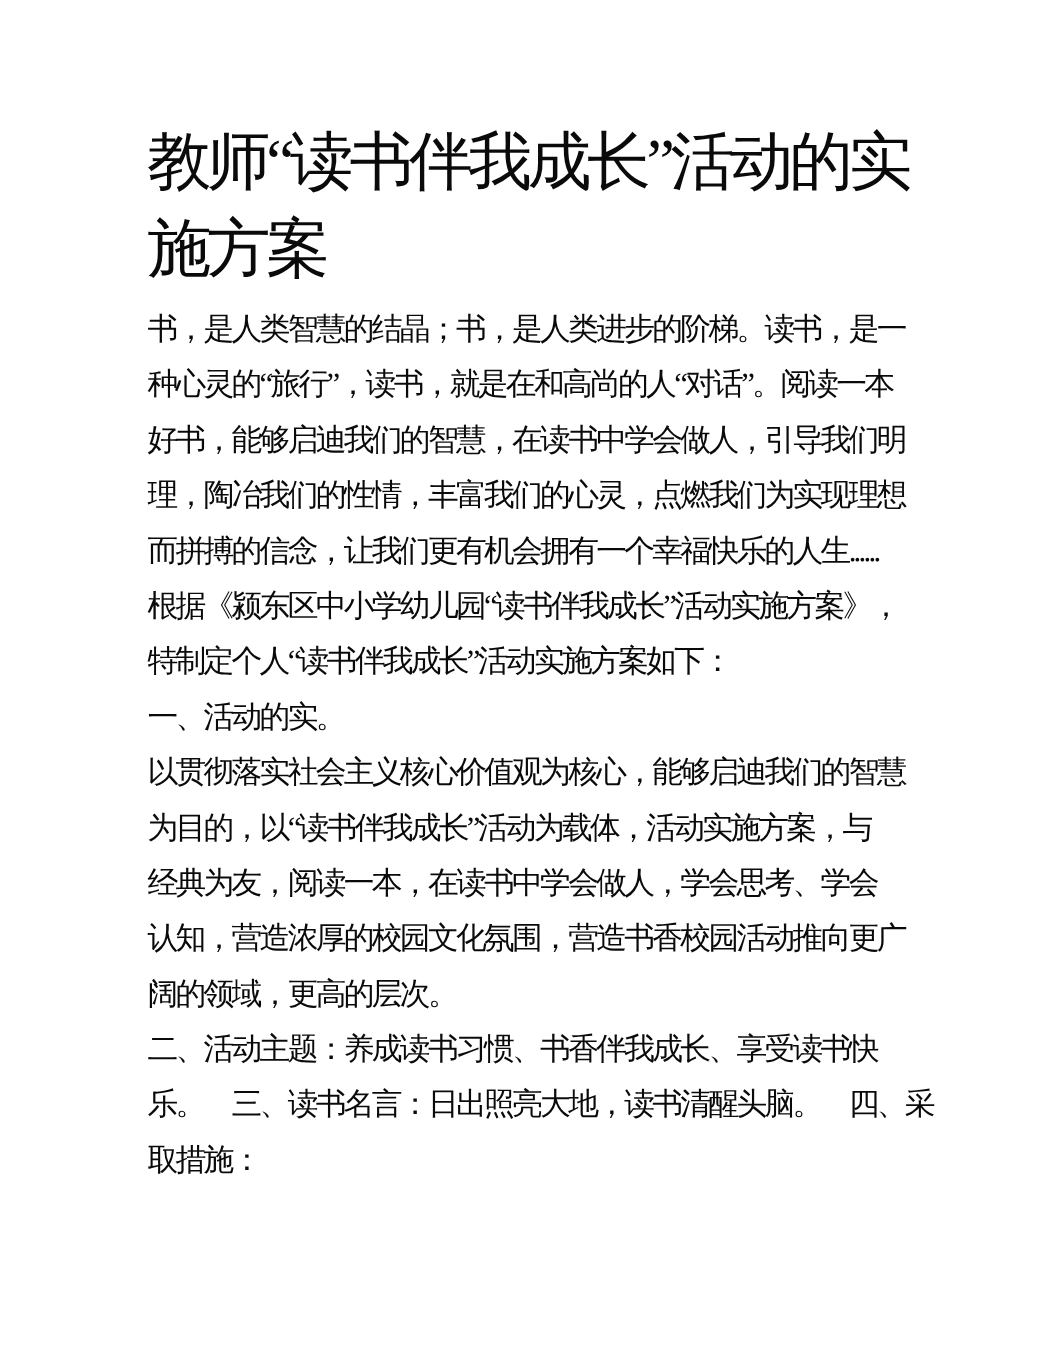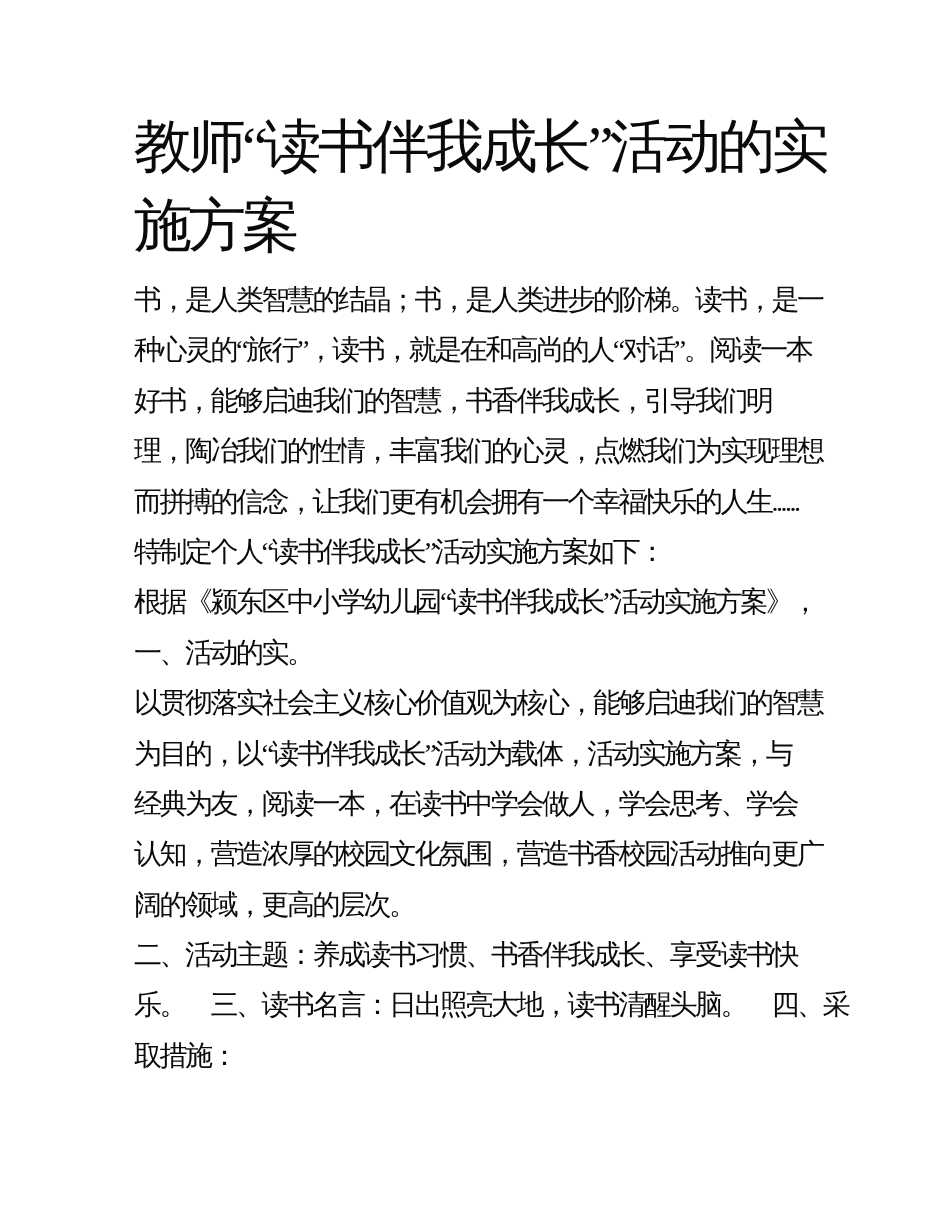--- a/index.html
+++ b/index.html
@@ -56,25 +56,25 @@
 <body>
 
 <div class="page">
   <h1 class="doc-title">
       <div class="title-line">教师“读书伴我成长”活动的实</div>
       <div class="title-line">施方案</div>
     </h1>
   <div class="doc-body">
       <div class="body-line">书，是人类智慧的结晶；书，是人类进步的阶梯。读书，是一</div>
       <div class="body-line">种心灵的“旅行”，读书，就是在和高尚的人“对话”。阅读一本</div>
-      <div class="body-line">好书，能够启迪我们的智慧，书香伴我成长，引导我们明</div>
+      <div class="body-line">好书，能够启迪我们的智慧，在读书中学会做人，引导我们明</div>
       <div class="body-line">理，陶冶我们的性情，丰富我们的心灵，点燃我们为实现理想</div>
       <div class="body-line">而拼搏的信念，让我们更有机会拥有一个幸福快乐的人生......</div>
+      <div class="body-line">根据《颍东区中小学幼儿园“读书伴我成长”活动实施方案》，</div>
       <div class="body-line">特制定个人“读书伴我成长”活动实施方案如下：</div>
-      <div class="body-line">根据《颍东区中小学幼儿园“读书伴我成长”活动实施方案》，</div>
       <div class="body-line">一、活动的实。</div>
       <div class="body-line">以贯彻落实社会主义核心价值观为核心，能够启迪我们的智慧</div>
       <div class="body-line">为目的，以“读书伴我成长”活动为载体，活动实施方案，与</div>
       <div class="body-line">经典为友，阅读一本，在读书中学会做人，学会思考、学会</div>
       <div class="body-line">认知，营造浓厚的校园文化氛围，营造书香校园活动推向更广</div>
       <div class="body-line">阔的领域，更高的层次。</div>
       <div class="body-line">二、活动主题：养成读书习惯、书香伴我成长、享受读书快</div>
       <div class="body-line">乐。　三、读书名言：日出照亮大地，读书清醒头脑。　四、采</div>
       <div class="body-line">取措施：</div>
     </div>

